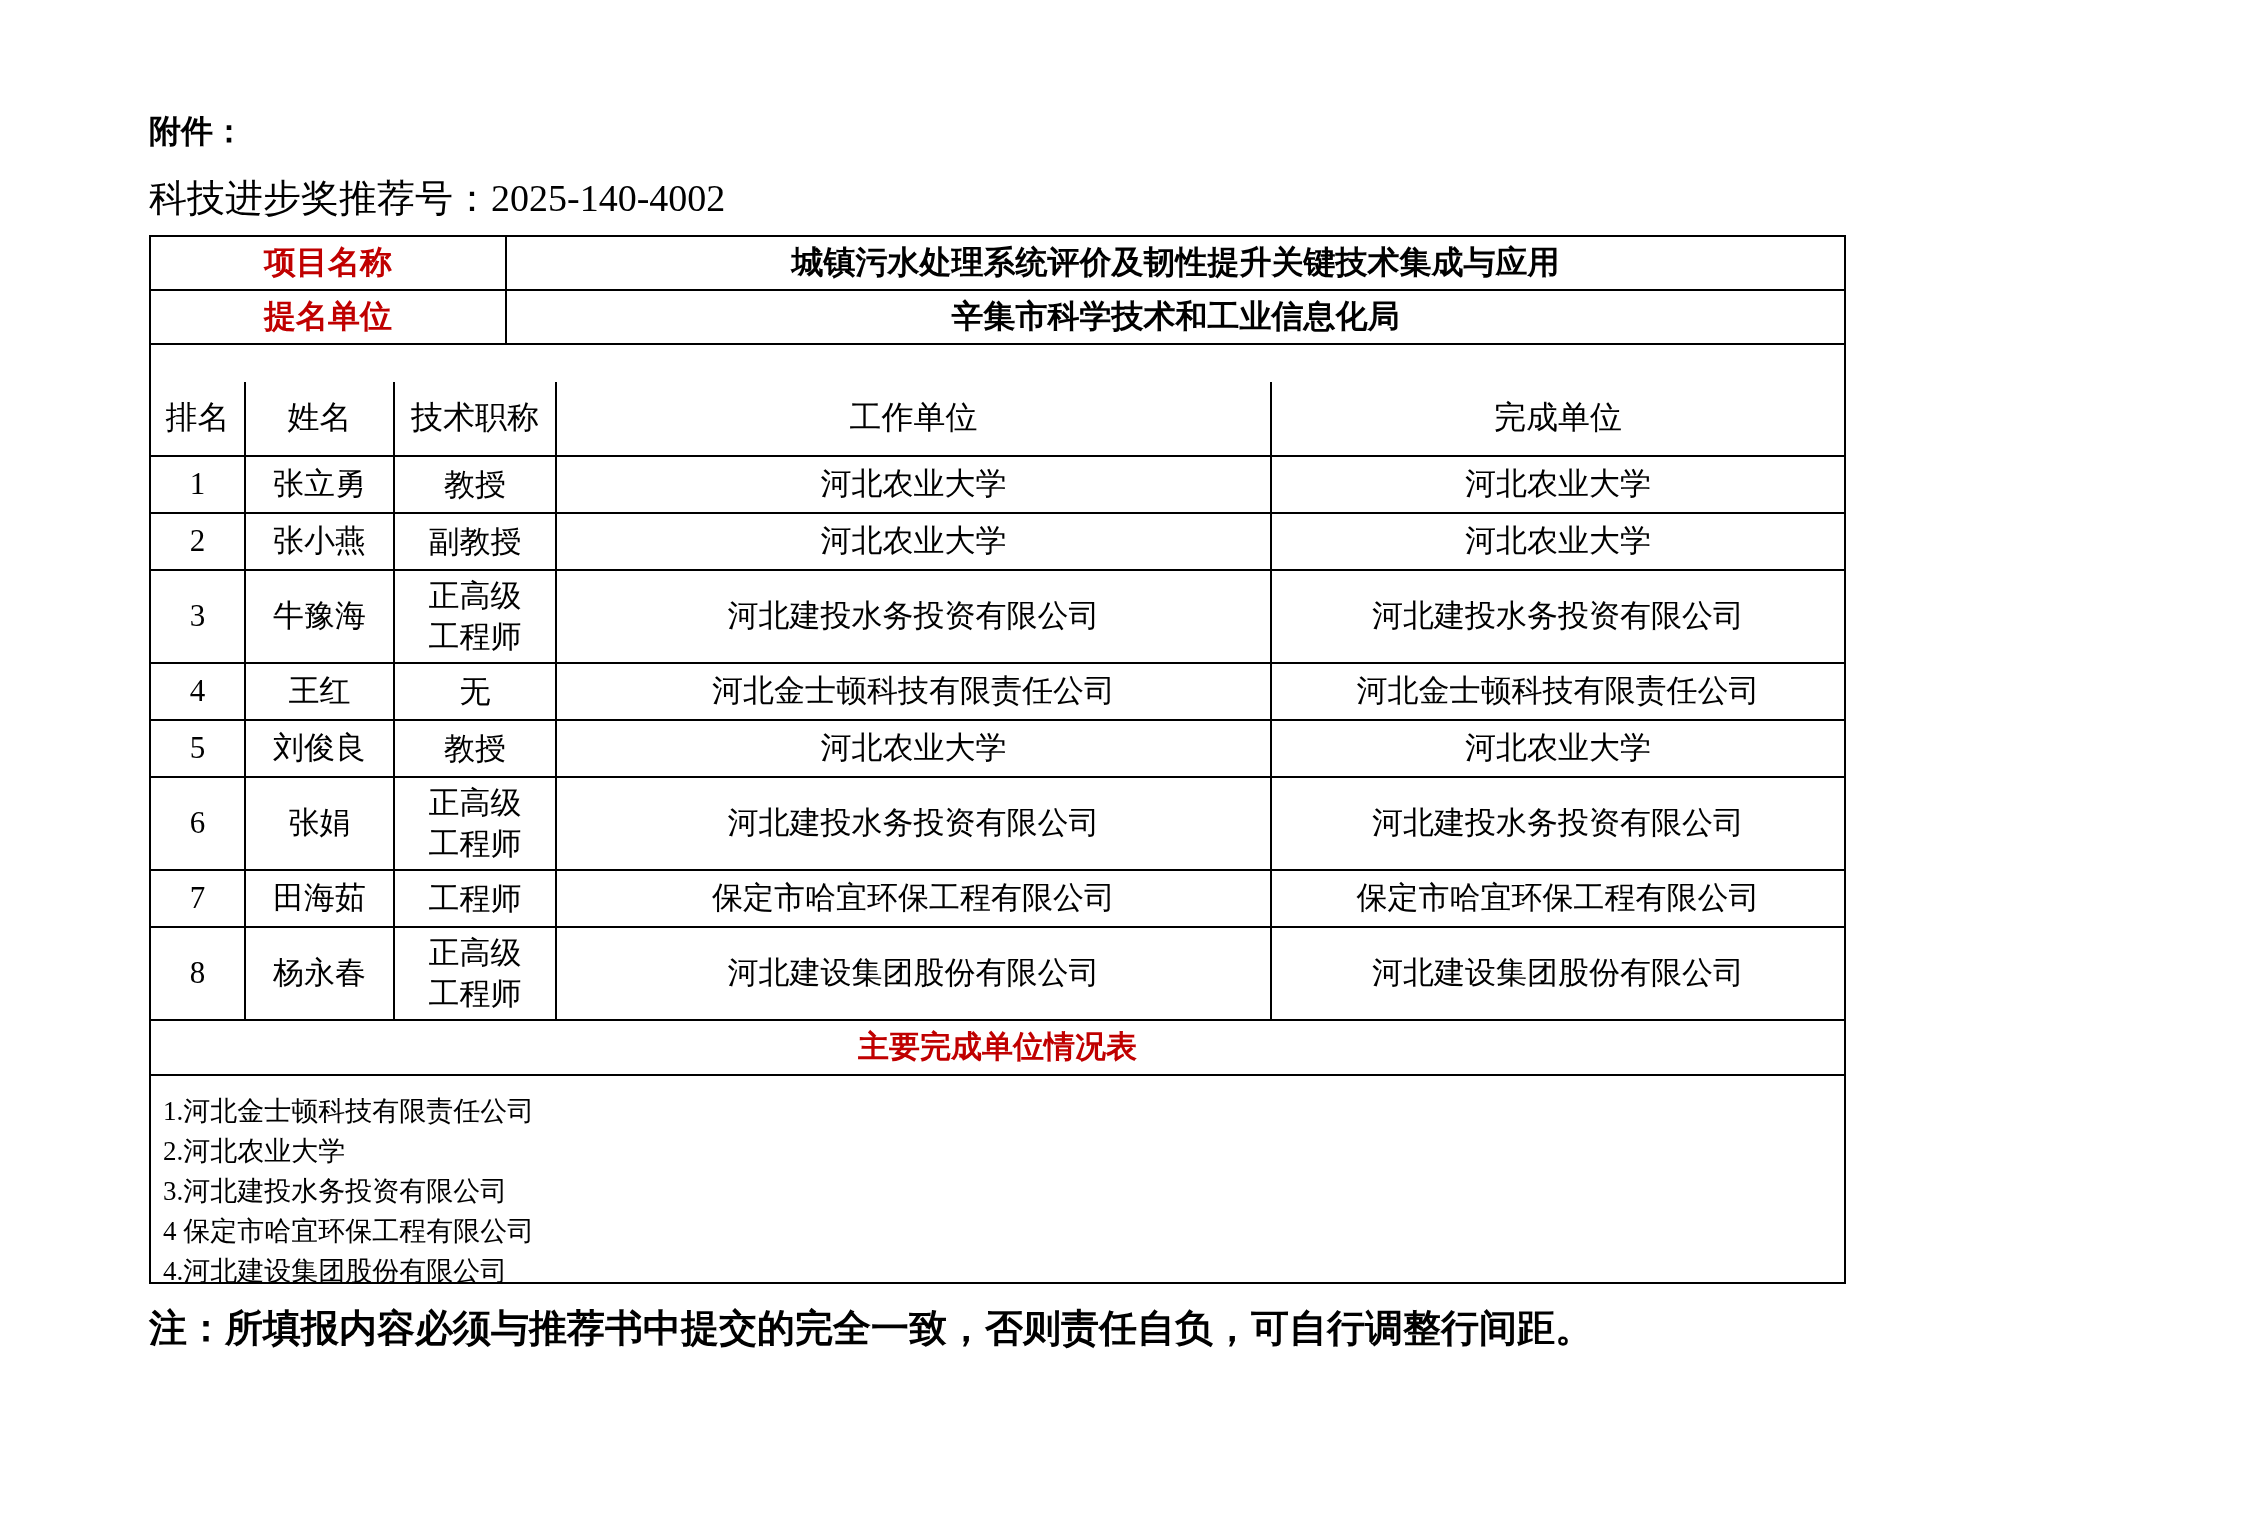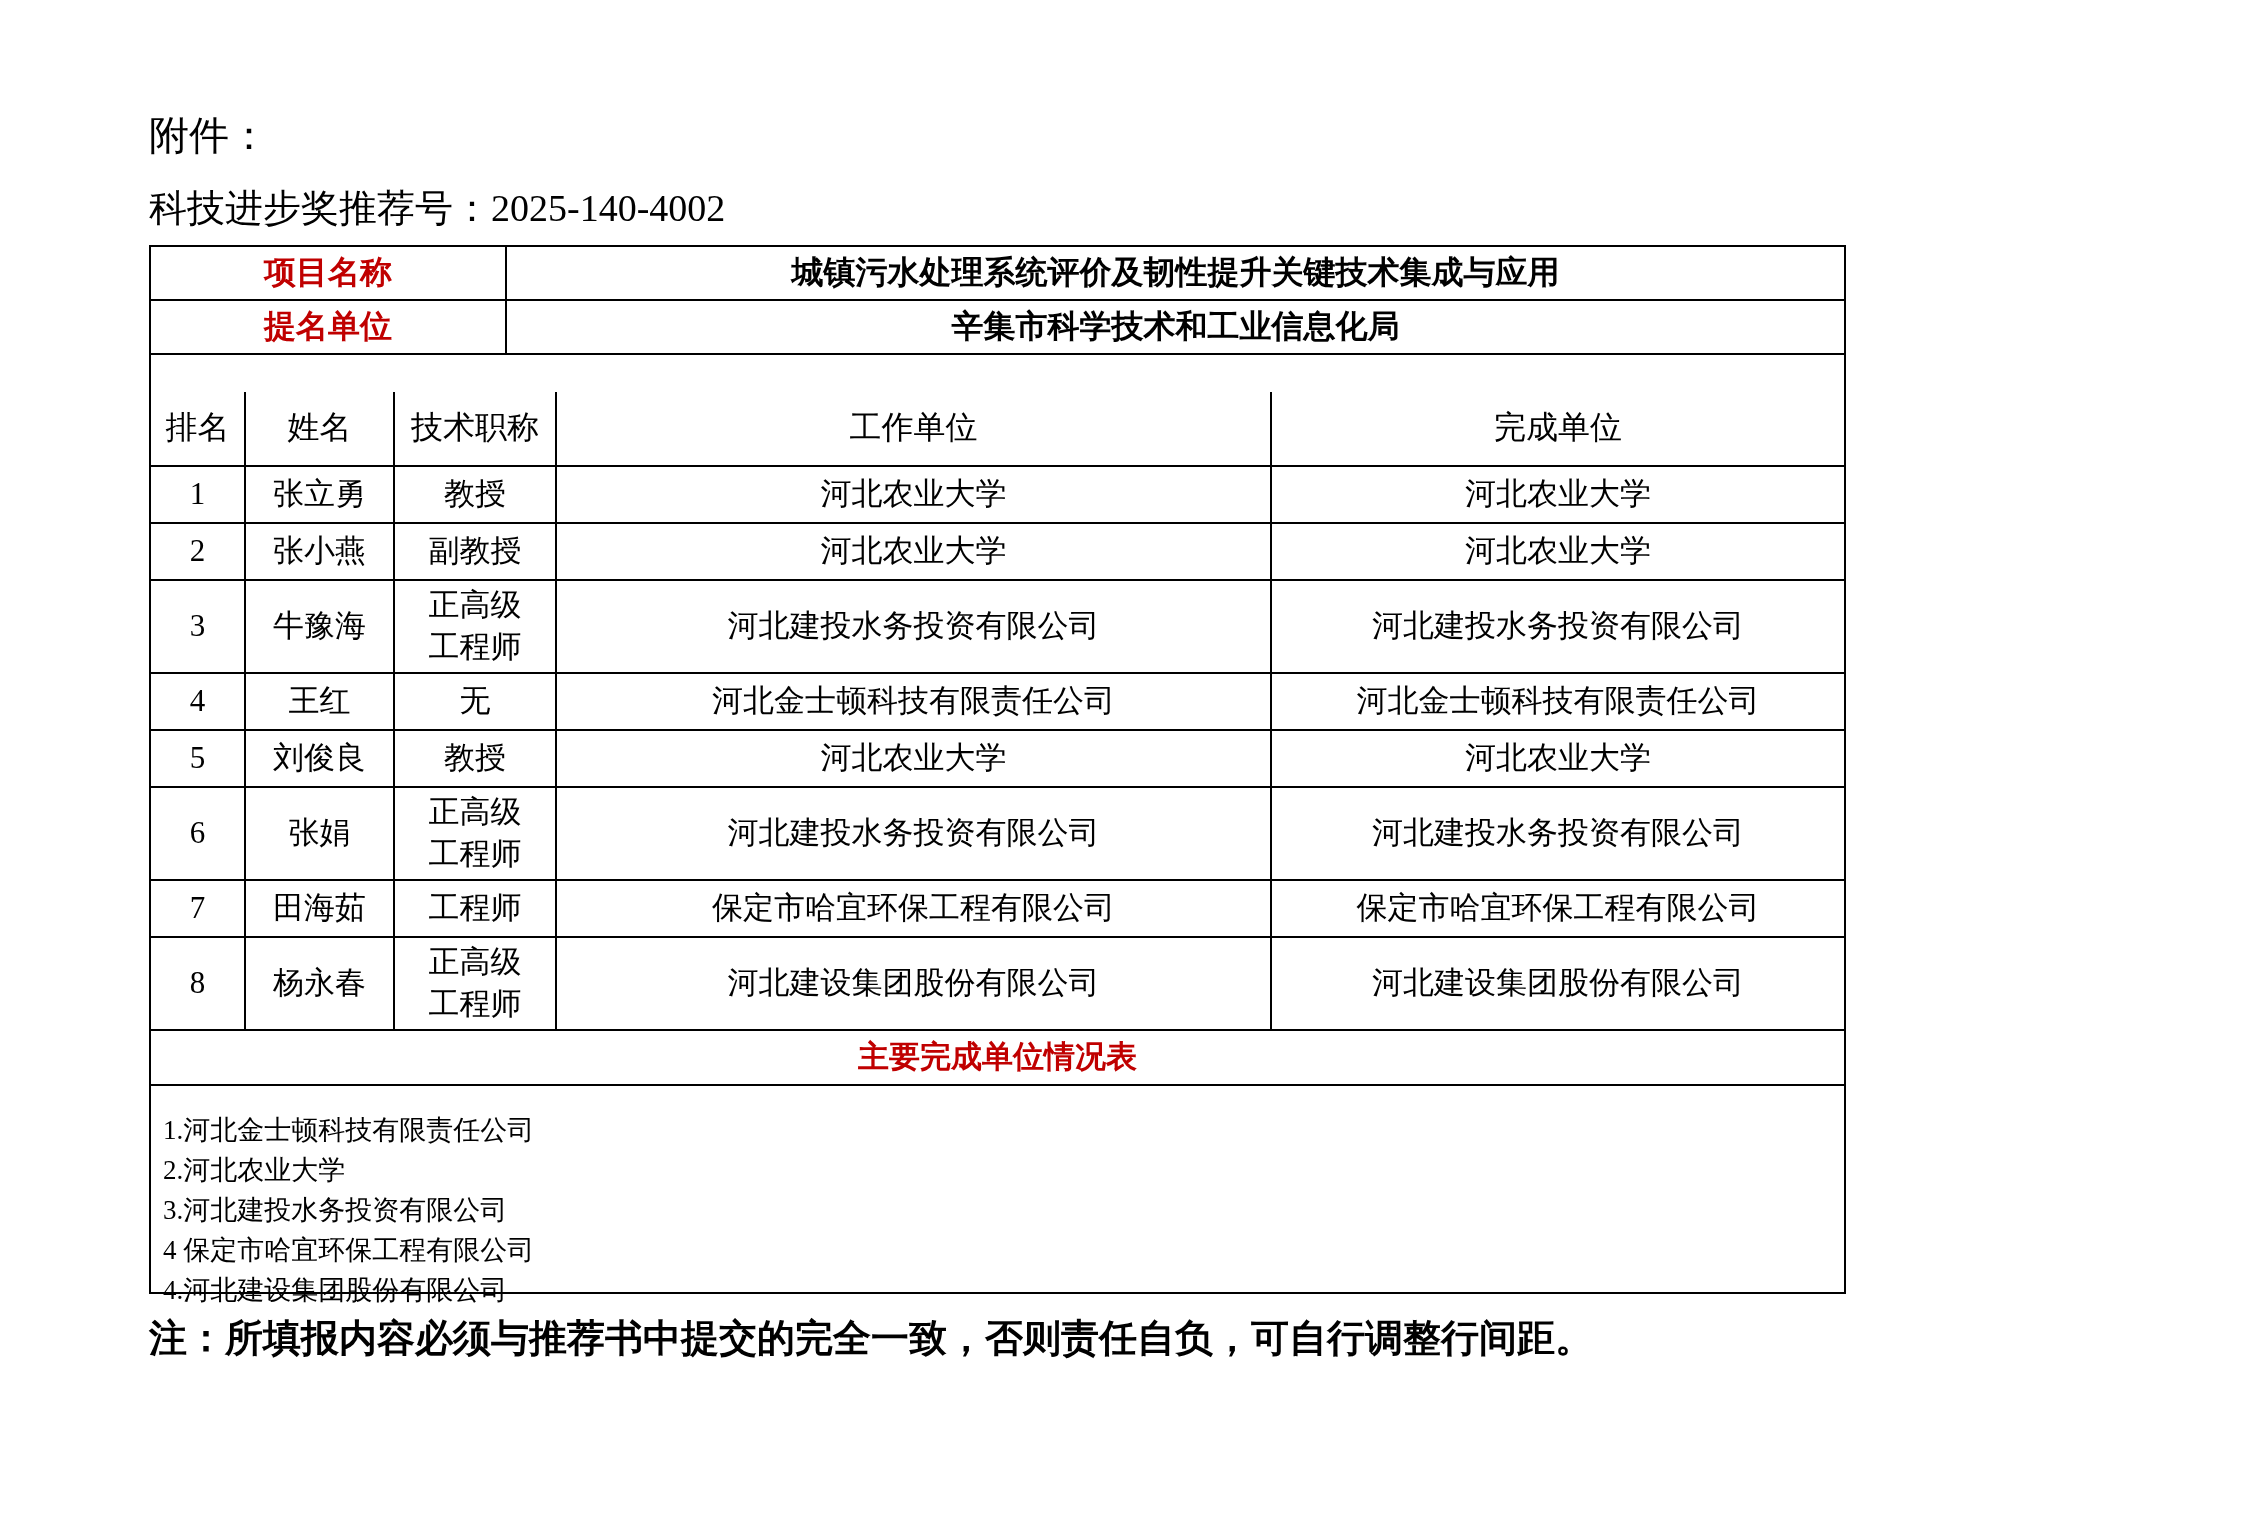--- a/index.html
+++ b/index.html
@@ -3,21 +3,21 @@
 <meta charset="utf-8">
 <style>
   html,body{margin:0;padding:0;}
   body{
     width:2245px;height:1523px;background:#ffffff;color:#000;
     font-family:"Liberation Serif","DejaVu Serif",serif;
     overflow:hidden;
   }
   .page{padding:112px 0 0 149px;}
 
-  .h-attach{font-size:40px;font-weight:normal;margin:0 8px 26px 0;line-height:1.2;}
+  .h-attach{font-size:32px;font-weight:bold;margin:0 8px 26px 0;line-height:1.2;}
   .h-number{font-size:38px;font-weight:normal;margin:0 0 13px 0;line-height:1.2;}
 
   .tbl{width:1697px;border:2px solid #000;box-sizing:border-box;}
 
   .cell{
     display:flex;align-items:center;justify-content:center;
     box-sizing:border-box;font-size:31px;text-align:center;
   }
 
   .info-grid{display:grid;grid-template-columns:356px 1fr;grid-template-rows:54px 54px;}
@@ -39,21 +39,21 @@
     grid-template-rows:75px 57px 57px 93px 57px 57px 93px 57px 93px;
     margin-top:37px;
   }
   .main-grid > .cell{border-right:2px solid #000;border-bottom:2px solid #000;}
   .main-grid > .cell:nth-child(5n){border-right:none;}
   .header-cell{font-size:32px;font-weight:normal;}
   .c-title{padding:0 20px;line-height:1.35;word-break:break-all;}
 
   .units-cell{
     height:206px;box-sizing:border-box;padding:24px 0 0 12px;
-    display:flex;flex-direction:column;justify-content:flex-start;align-items:flex-start;
+    display:flex;flex-direction:column;justify-content:center;align-items:flex-start;
   }
   .unit-item{font-size:27px;line-height:40px;text-align:left;}
 
   .note{font-size:38px;font-weight:bold;margin:20px 0 0 0;line-height:1.3;}
 </style>
 </head>
 <body>
 
 <div class="page">
 

